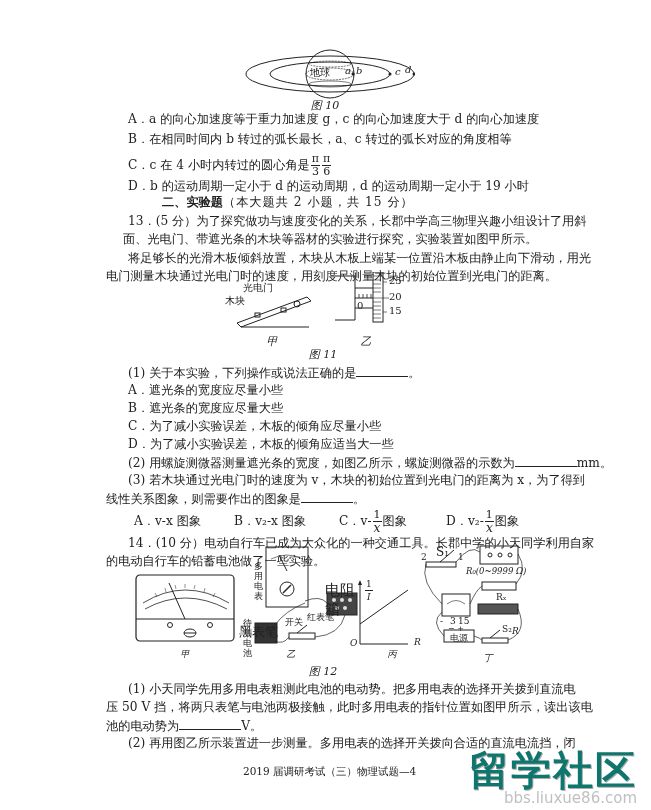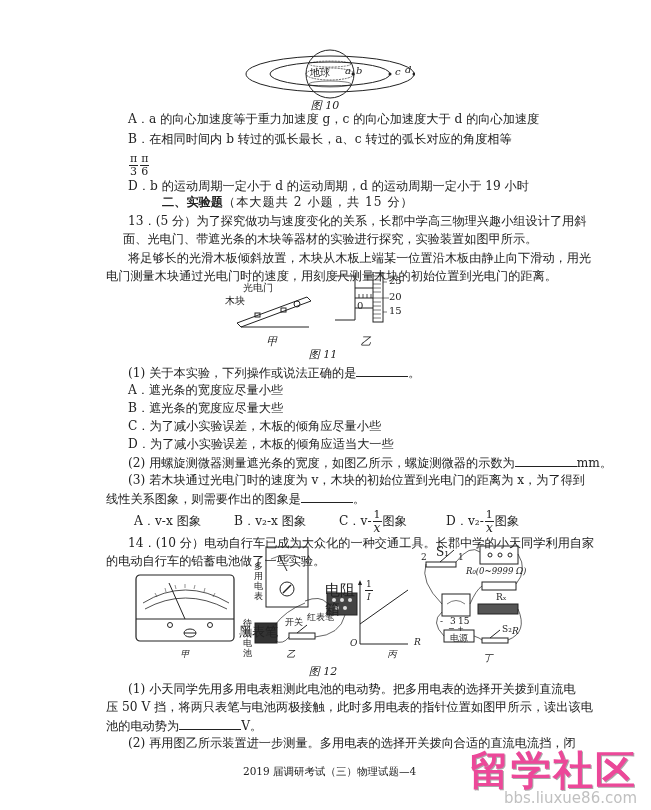--- a/index.html
+++ b/index.html
@@ -10,21 +10,21 @@
   .cap{position:absolute;font-size:11px;text-align:center;font-style:italic;}
   .frac{display:inline-block;vertical-align:middle;text-align:center;line-height:12px;margin:0 1px;}
   .frac span{display:block;font-size:11px;}
   .frac .num{border-bottom:1px solid #222;padding:0 1px;}
   i{font-style:italic;}
   .blank{display:inline-block;border-bottom:1px solid #222;width:52px;height:12px;vertical-align:baseline;}
   .blank.w60{width:62px;}
   .sec{font-weight:bold;}
   .note{letter-spacing:1px;}
   .watermark{position:absolute;right:14px;bottom:4px;color:#c8c8c8;text-align:right;font-family:"DejaVu Sans","Liberation Sans",sans-serif;}
-  .wm-big{font-size:40px;font-weight:bold;letter-spacing:2px;line-height:40px;color:#ec4899;text-shadow:1px 1px 0 #aaa;}
+  .wm-big{font-size:40px;font-weight:bold;letter-spacing:2px;line-height:40px;color:#0f766e;text-shadow:1px 1px 0 #aaa;}
   .wm-small{font-size:15px;line-height:16px;color:#c0c0c0;}
 </style>
 </head>
 <body>
 
 <div class="abs" style="left:245px;top:48px;width:170px;height:52px;text-align:center;">
   <svg width="170" height="52" viewBox="0 0 170 52">
     <ellipse cx="85" cy="26" rx="84" ry="18" fill="none" stroke="#222" stroke-width="1"></ellipse>
     <ellipse cx="85" cy="26" rx="60" ry="12" fill="none" stroke="#222" stroke-width="1"></ellipse>
     <circle cx="85" cy="26" r="24" fill="none" stroke="#222" stroke-width="1"></circle>
@@ -39,21 +39,21 @@
   <i class="abs" style="left:100px;top:17px;font-size:10px;">a</i>
   <i class="abs" style="left:111px;top:17px;font-size:10px;">b</i>
   <i class="abs" style="left:150px;top:18px;font-size:10px;">c</i>
   <i class="abs" style="left:160px;top:16px;font-size:10px;">d</i>
 </div>
 <div class="cap" style="left:300px;top:98px;width:50px;">图 10</div>
 
 <div class="line" style="left:128px;top:111px;">A．a 的向心加速度等于重力加速度 g，c 的向心加速度大于 d 的向心加速度</div>
 <div class="line" style="left:128px;top:131px;">B．在相同时间内 b 转过的弧长最长，a、c 转过的弧长对应的角度相等</div>
 <div class="line" style="left:128px;top:150px;line-height:30px;">
-  <span class="frac"><span class="num">π</span><span>3</span></span><span class="frac"><span class="num">π</span><span>6</span></span>
+  <span>C．c 在 4 小时内转过的圆心角是</span><span class="frac"><span class="num">π</span><span>3</span></span><span class="frac"><span class="num">π</span><span>6</span></span>
 </div>
 <div class="line" style="left:128px;top:178px;">D．b 的运动周期一定小于 d 的运动周期，d 的运动周期一定小于 19 小时</div>
 
 <div class="line" style="left:114px;top:194px;margin-left:48px;">
   <span class="sec">二、实验题</span><span class="note">（本大题共 2 小题，共 15 分）</span>
 </div>
 
 <div class="line" style="left:128px;top:213px;">13．(5 分）为了探究做功与速度变化的关系，长郡中学高三物理兴趣小组设计了用斜</div>
 <div class="line" style="left:106px;top:231px;margin-left:17px;">面、光电门、带遮光条的木块等器材的实验进行探究，实验装置如图甲所示。</div>
 <div class="line" style="left:128px;top:250px;">将足够长的光滑木板倾斜放置，木块从木板上端某一位置沿木板由静止向下滑动，用光</div>

